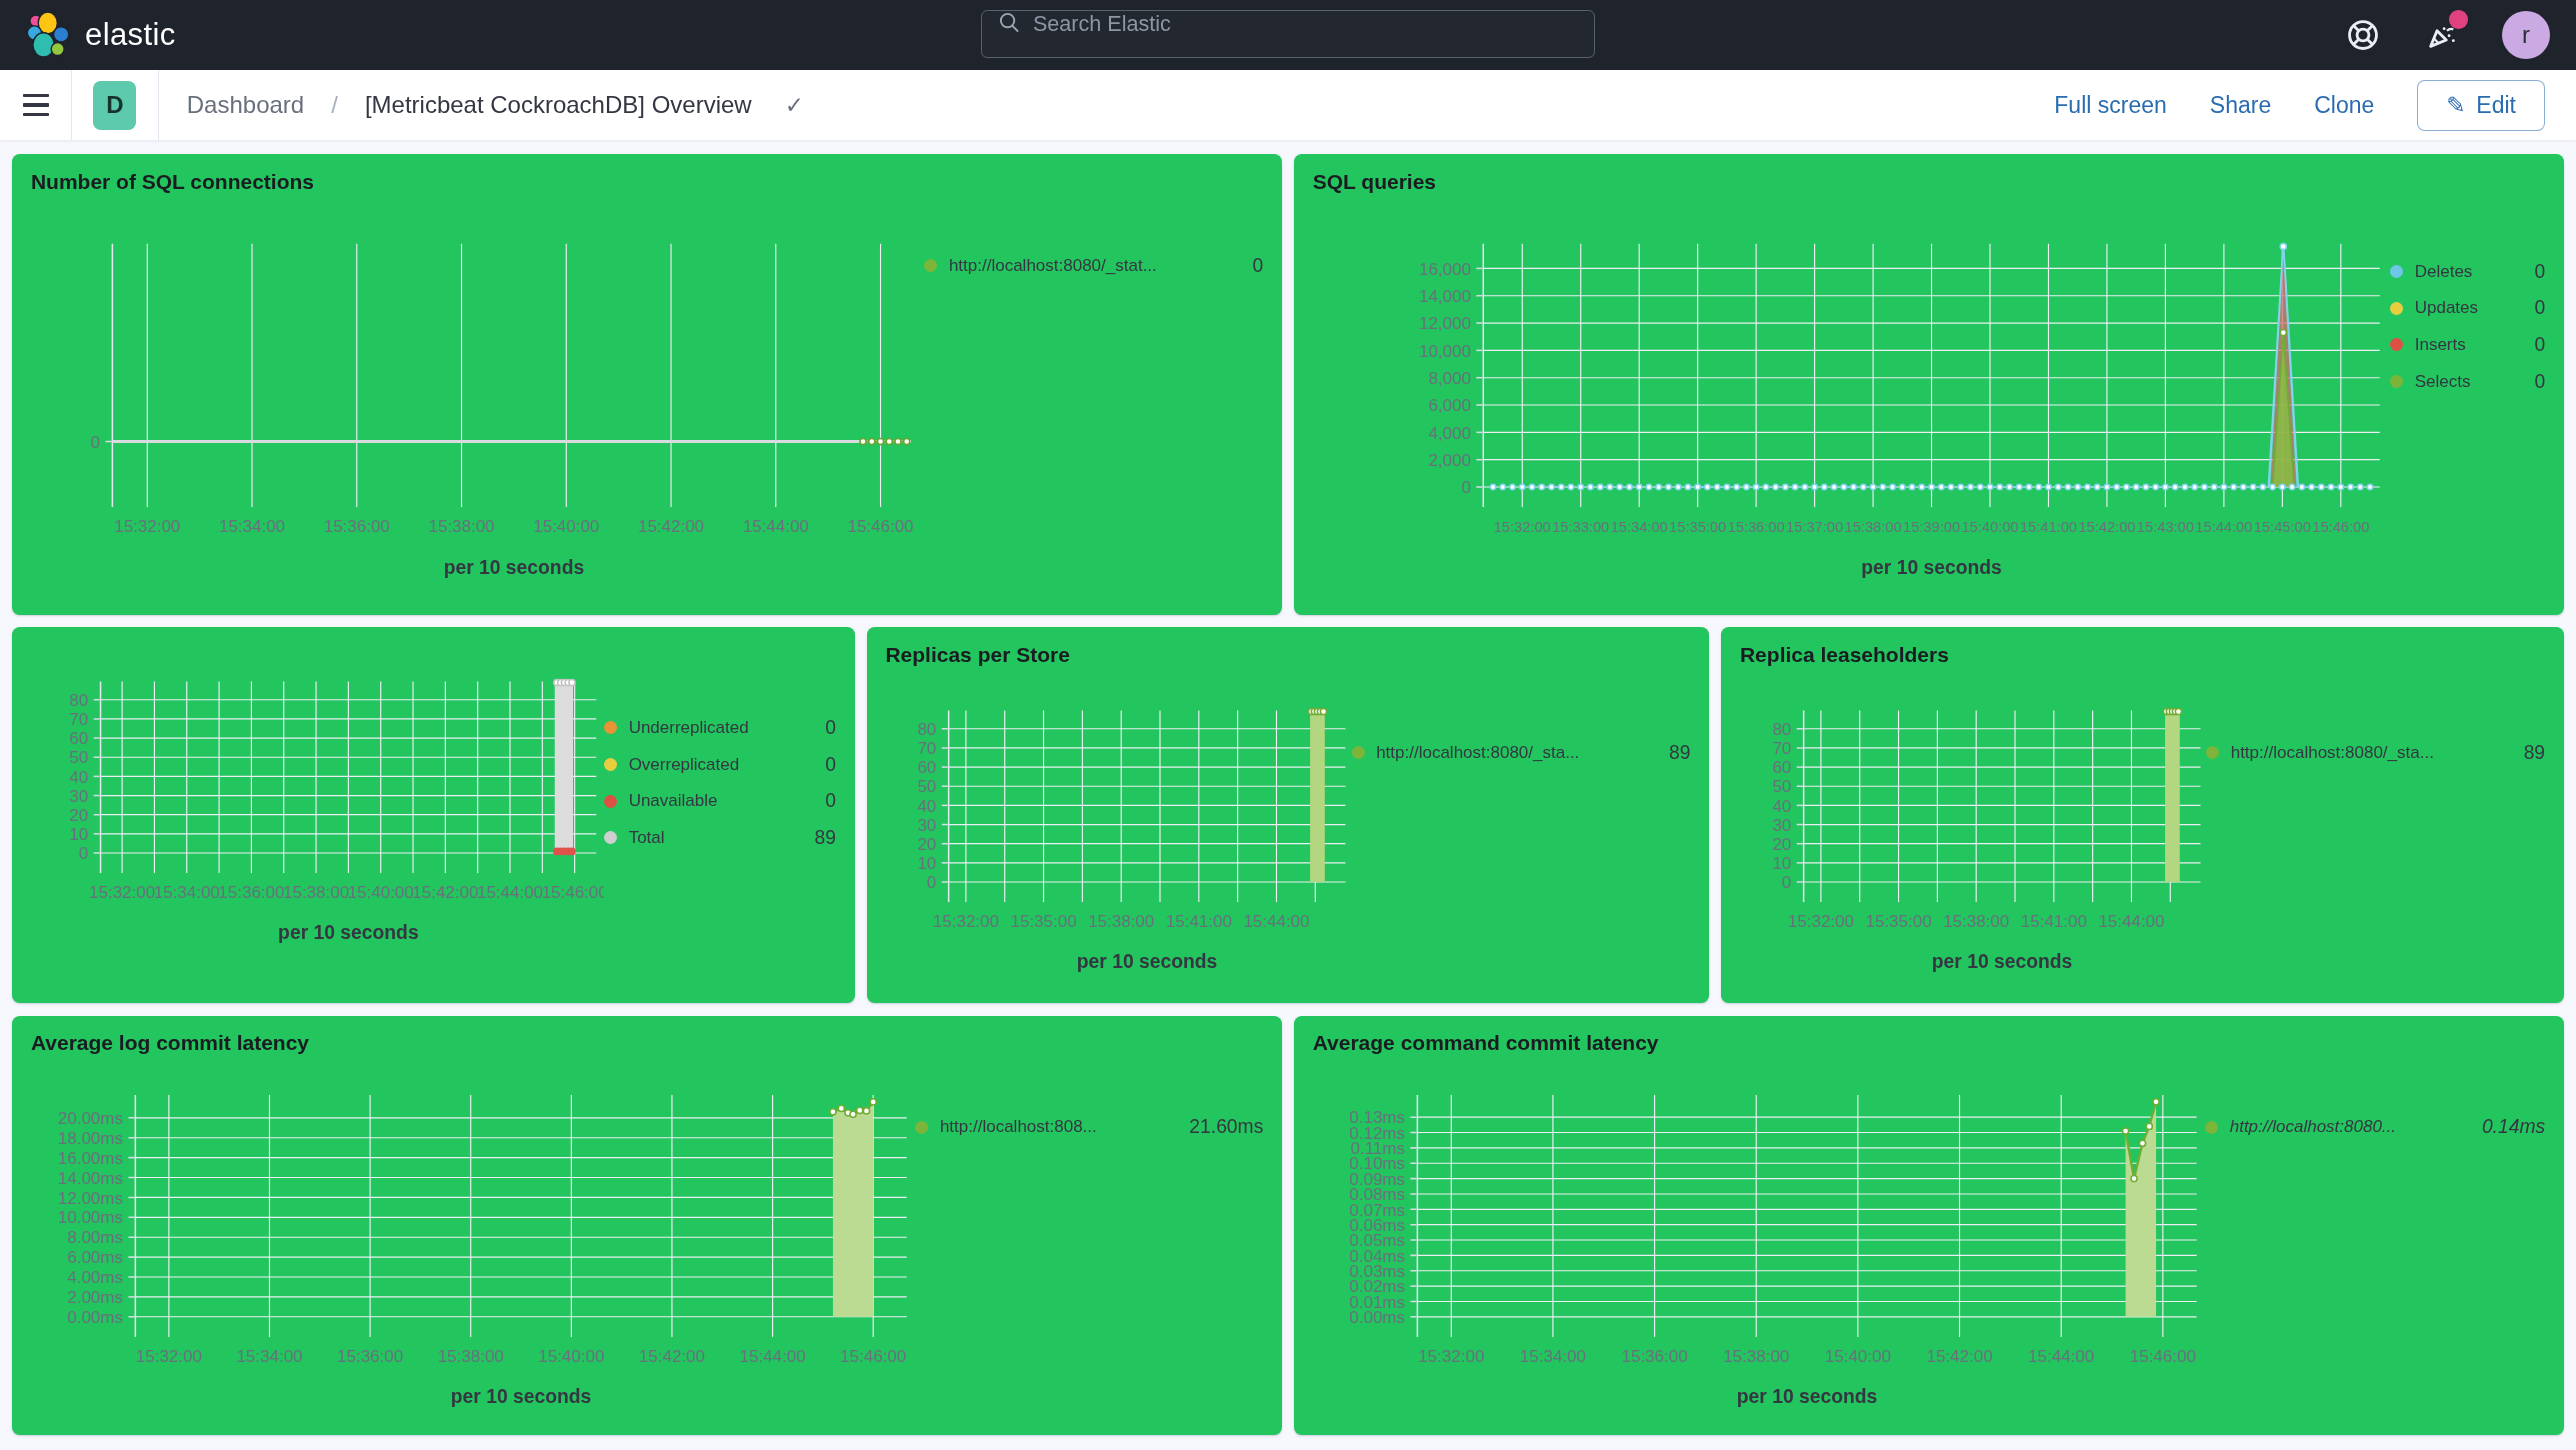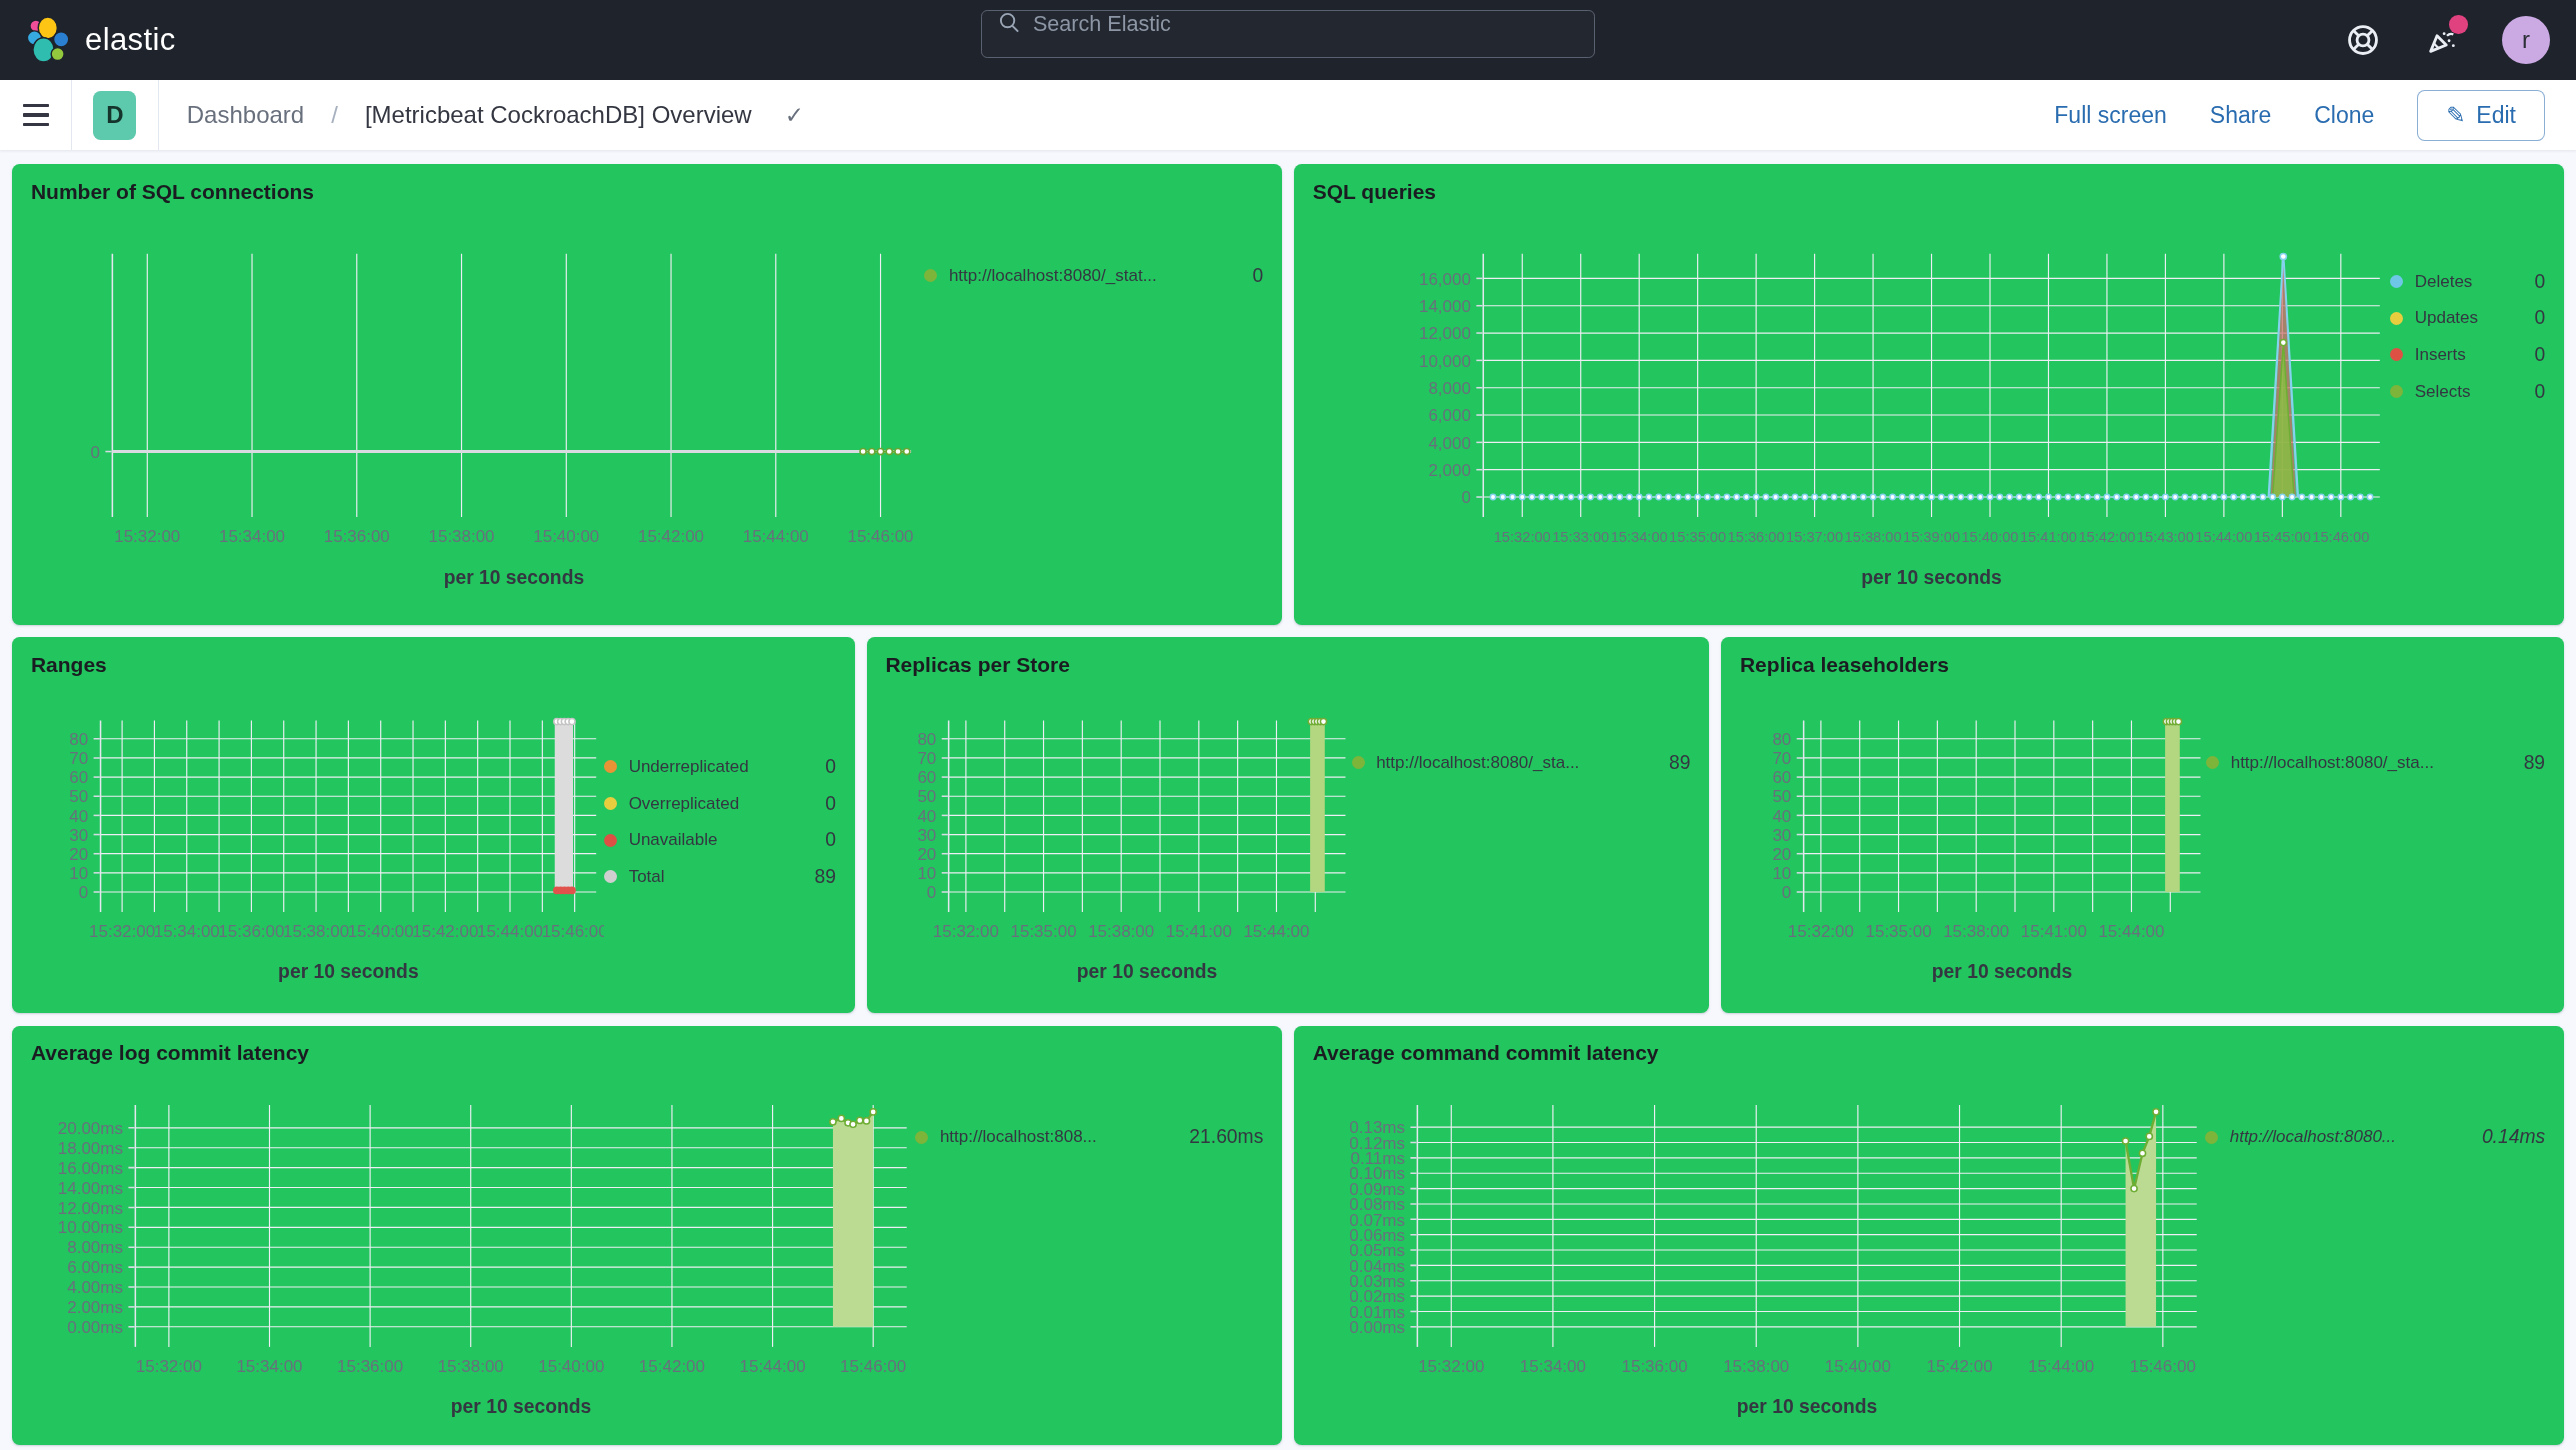--- a/index.html
+++ b/index.html
@@ -1,19 +1,19 @@
 <!DOCTYPE html>
 <html style="font-size:12.4px"><head>
 <meta charset="utf-8">
 <style>
   * { margin:0; padding:0; box-sizing:border-box; }
   html,body { width:2576px; height:1451px; overflow:hidden; background:#f6f8fd; font-family:"Liberation Sans", sans-serif; }
 
   
-  .topnav { height:80px; background:#1f232c; display:flex; align-items:center; padding:0 26px; position:relative; }
+  .topnav { height:70px; background:#1f232c; display:flex; align-items:center; padding:0 26px; position:relative; }
   .logo-wrap { display:flex; align-items:center; gap:14px; }
   .logo-text { color:#ffffff; font-size:31px; font-weight:500; letter-spacing:0.4px; }
   .searchbox { position:absolute; left:50%; transform:translateX(-50%); top:10px; width:614px; height:48px;
     border:1.5px solid #5a6170; border-radius:6.2px; display:flex; align-items:flex-start; padding:0 15.5px; gap:12.4px; background:rgba(255,255,255,.02); }
   .searchbox input { flex:1; background:transparent; border:none; outline:none; color:#dfe5ef; font-size:21.6px; font-family:"Liberation Sans", sans-serif; }
   .searchbox input::placeholder { color:#8d96a5; }
   .nav-right { margin-left:auto; display:flex; align-items:center; gap:42px; }
   .icon-btn { position:relative; width:37px; height:37px; display:flex; align-items:center; justify-content:center; cursor:pointer; }
   .notif-dot { position:absolute; top:-6.2px; right:-7.7px; width:18.5px; height:18.5px; border-radius:50%; background:#e0417f; }
   .avatar { width:48px; height:48px; border-radius:50%; background:#cbaae4; color:#2c2f36; font-size:24px; display:flex; align-items:center; justify-content:center; }
@@ -376,21 +376,20 @@
             <span class="llabel">Selects</span>
             <span class="lval">0</span>
           </div>
         </div>
       </div>
     </section>
   </div>
 
   <div class="row r2">
     <section class="panel">
-      <h2 class="panel-title">Ranges</h2>
       <div class="panel-body">
         <div class="plot">
             <svg width="573" height="315" viewBox="0 0 742 408">
               <line x1="90" y1="272" x2="732" y2="272" stroke="#edeff4" stroke-width="1.5"></line>
               <line x1="81" y1="272" x2="89" y2="272" stroke="#d6dbe4" stroke-width="2"></line>
               <text x="74" y="280" text-anchor="end" class="ytick">0</text>
               <line x1="90" y1="247.19553072625698" x2="732" y2="247.19553072625698" stroke="#edeff4" stroke-width="1.5"></line>
               <line x1="81" y1="247.19553072625698" x2="89" y2="247.19553072625698" stroke="#d6dbe4" stroke-width="2"></line>
               <text x="74" y="255.19553072625698" text-anchor="end" class="ytick">10</text>
               <line x1="90" y1="222.39106145251395" x2="732" y2="222.39106145251395" stroke="#edeff4" stroke-width="1.5"></line>

